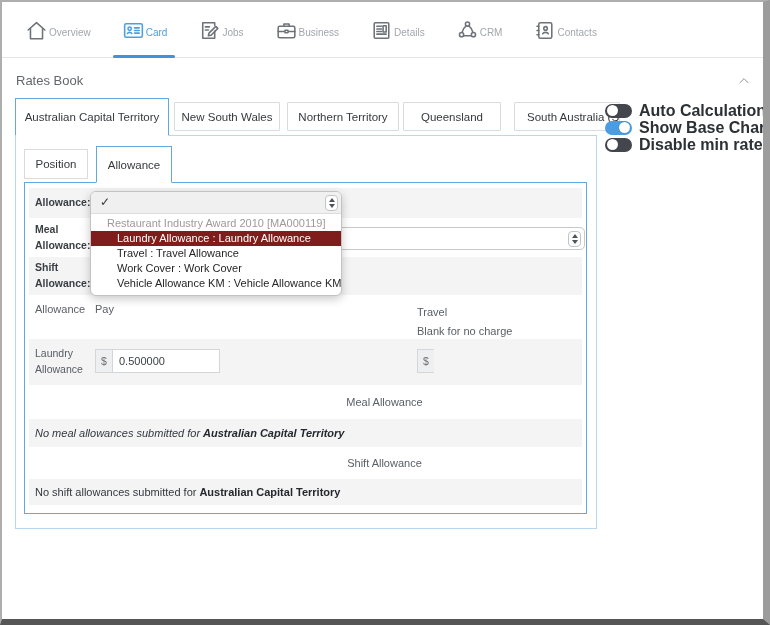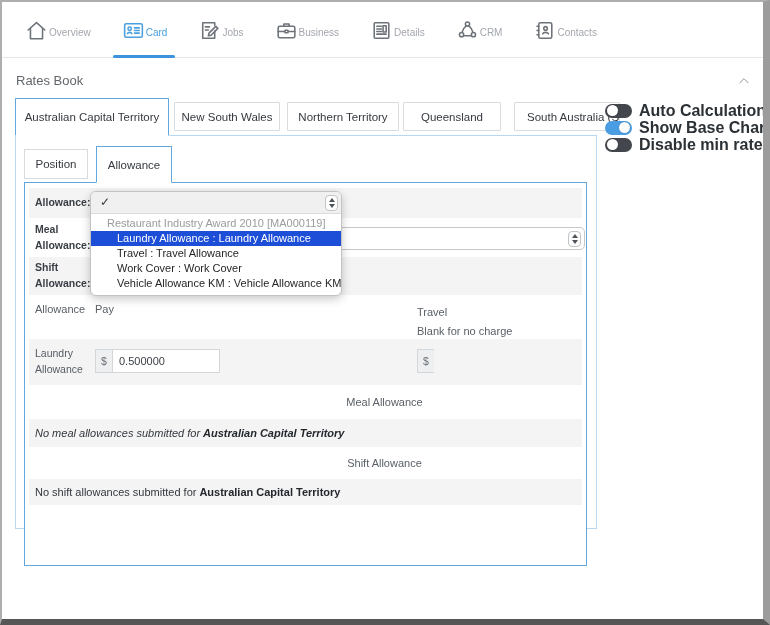--- a/index.html
+++ b/index.html
@@ -50,21 +50,21 @@
   .tab.t4 { width:98px;  margin-right:13px; }
   .tab.t5 { width:106px; overflow:hidden; justify-content:flex-start; padding-left:12px; }
   .tab.active-state { height:38px; margin-top:0; border:1px solid #62a7de; border-bottom:1px solid #fff; z-index:3; }
   .outer-panel { position:absolute; top:37px; left:13px; width:582px; height:394px;
     border:1px solid #b7d8f0; background:#fff; z-index:1; }
   .sub-tabs { position:absolute; top:10px; left:8px; display:flex; align-items:flex-start; z-index:2; }
   .stab { background:#fff; border:1px solid #d9dcdf; height:30px; margin-top:3px; display:flex; align-items:center;
     justify-content:center; font-size:11.5px; color:#35393f; cursor:pointer; }
   .stab.p { width:64px; margin-right:8px; }
   .stab.a { width:76px; height:37px; margin-top:0; border:1px solid #62a7de; border-bottom:1px solid #fff; z-index:3; }
-  .inner-panel { position:absolute; top:46px; left:8px; width:563px; height:384px;
+  .inner-panel { position:absolute; top:46px; left:8px; width:563px; height:332px;
     border:1px solid #62a7de; background:#fff; z-index:1; }
   .row { margin:0 4px; position:relative; font-size:11px; color:#3c4147; }
   .row.gray { background:#f4f4f5; }
   .r1 { margin-top:5px; height:30px; }
   .r2 { margin-top:3px; height:34px; }
   .r3 { margin-top:2px; height:38px; }
   .r4 { height:44px; }
   .r5 { height:46px; }
   .r6 { height:34px; }
   .r7 { height:28px;font-style:italic; }
@@ -107,21 +107,21 @@
   
   .popup { position:absolute; left:88px; top:93px; width:252px; z-index:10;
     border:1px solid #c3c3c3; border-radius:6px; background:#fff;
     box-shadow:0 3px 10px rgba(0,0,0,.22); overflow:hidden;
     font-family:"Liberation Sans", sans-serif; }
   .popup .phead { position:relative; height:22px; background:#f0f0f0; border-bottom:1px solid #dcdcdc; }
   .popup .check { position:absolute; left:9px; top:3px; font-size:12px; color:#3a3a3a; }
   .popup .plist { padding:2px 0 4px; }
   .popt { height:15px; line-height:15px; font-size:11px; color:#262626; padding-left:26px; white-space:nowrap; cursor:pointer; }
   .popt.group { color:#9b9b9b; padding-left:16px; cursor:default; }
-  .popt.hl { background:#1d4ed8; color:#fff; }
+  .popt.hl { background:#7f1d1d; color:#fff; }
 </style>
 </head>
 <body>
 
 <div class="frame">
 
 
   <div class="nav">
     <div class="nav-item">
       <span class="ic"><svg viewBox="0 0 24 24">

